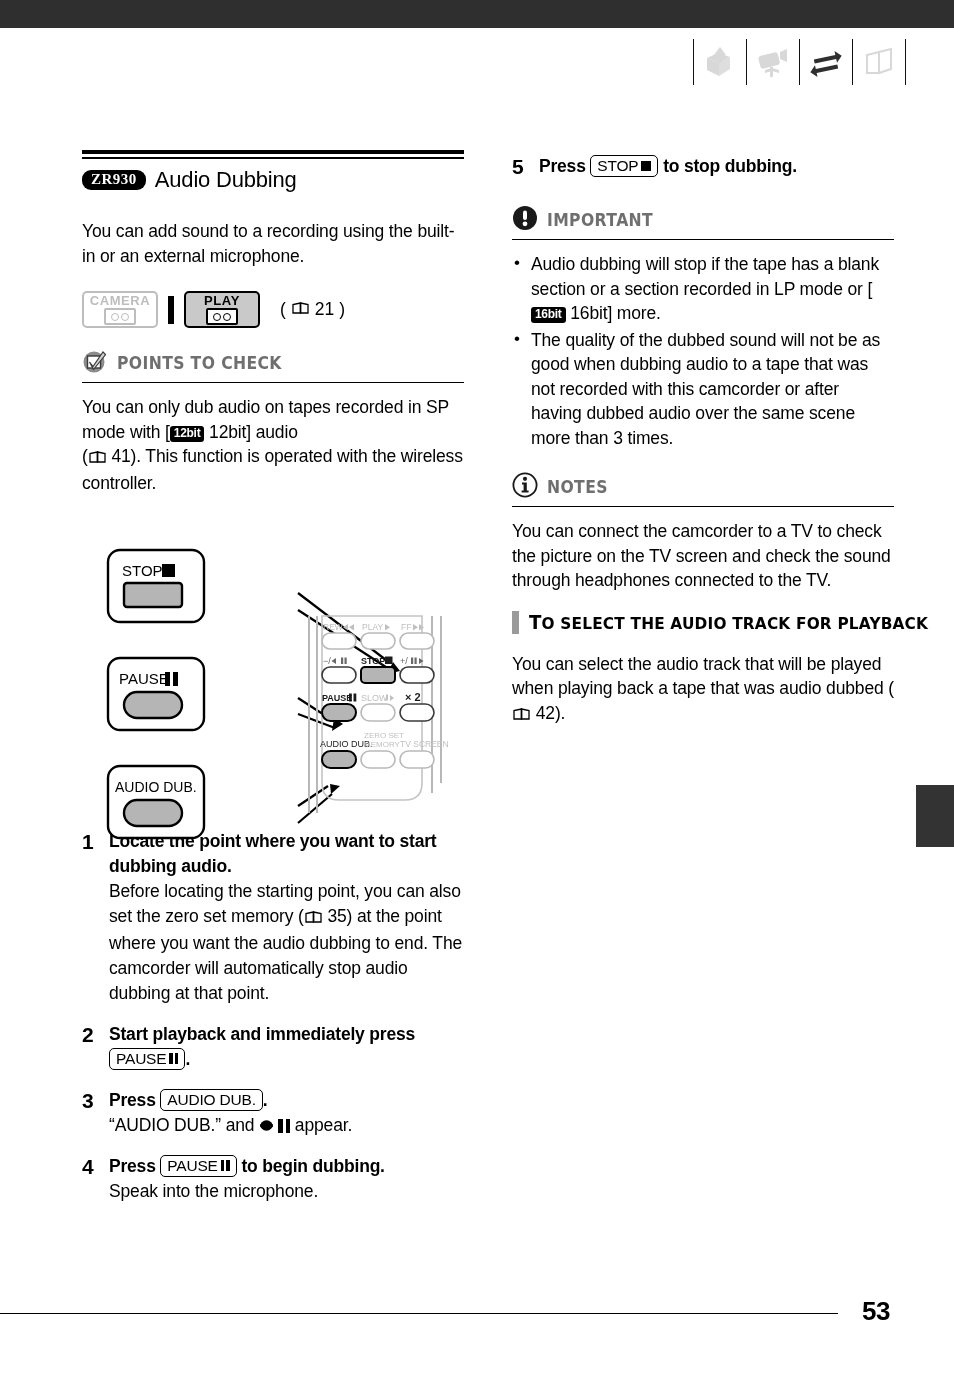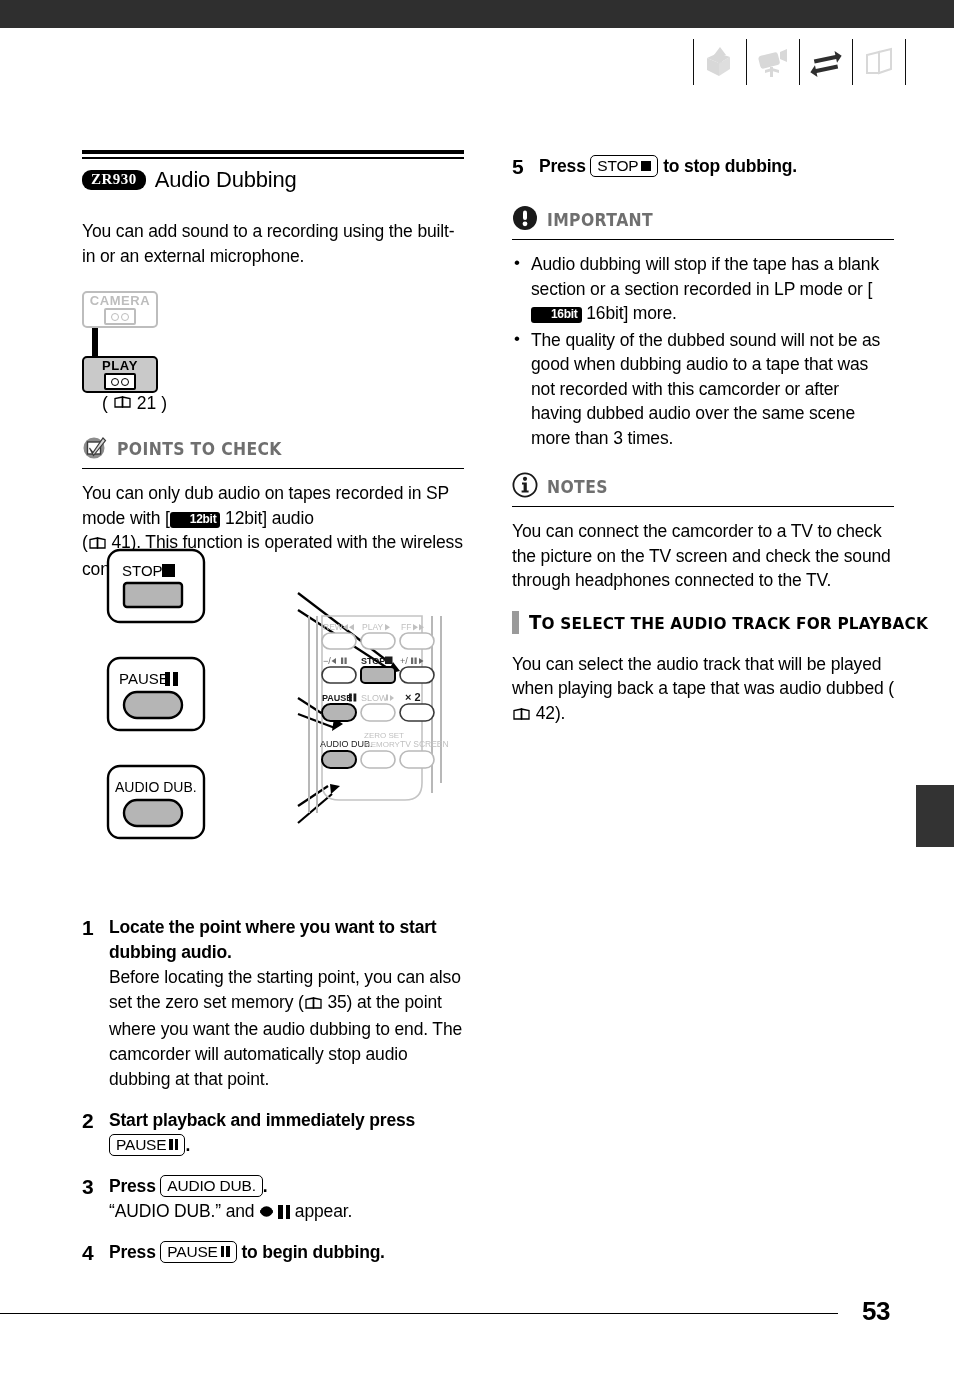--- a/index.html
+++ b/index.html
@@ -89,23 +89,23 @@
   .body-text {
     font-size: 17.5px;
     line-height: 25px;
     letter-spacing: -0.15px;
   }
   .body-text.tight { line-height: 24.5px; }
 
   
   .mode-row {
     display: flex;
+    align-items: center;
     gap: 0px;
     margin: 22px 0 20px 0;
-    flex-direction: column;
   }
   .mode-chip {
     width: 72px; height: 33px;
     border: 2px solid #bdbdbd;
     border-radius: 5px;
     background: #fff;
     display: flex; flex-direction: column;
     align-items: center; justify-content: center;
     gap: 1px;
   }
@@ -233,21 +233,21 @@
   .pz b { width: 3.5px; height: 11px; background:#000; display:inline-block; }
 
   
   .bitbadge {
     display: inline-block;
     background: #000;
     color: #fff;
     font-size: 12px;
     font-weight: bold;
     border-radius: 3px;
-    padding: 1px 4px 2px 20px;
+    padding: 1px 4px 2px 4px;
     line-height: 13px;
     vertical-align: 1px;
     letter-spacing: -0.3px;
   }
 
   
   .bookico { display: inline-block; vertical-align: -2px; }
 
   
   .subhead {
@@ -485,20 +485,21 @@
     <div class="step-body">
       <div class="step-title">
         <span>Press </span><span class="keychip">
             <span>PAUSE</span>
             <span class="pz">
               <b></b>
               <b></b>
             </span>
           </span><span> to begin dubbing.</span>
       </div>
+      <div class="step-desc">Speak into the microphone.</div>
     </div>
   </div>
 
 </div>
 
 <div class="remote-fig">
   <svg width="350" height="310" viewBox="0 0 350 310">
 
     <g stroke="#000" stroke-width="2.2" fill="none">
       <path d="M198 55 L290 125"></path>

